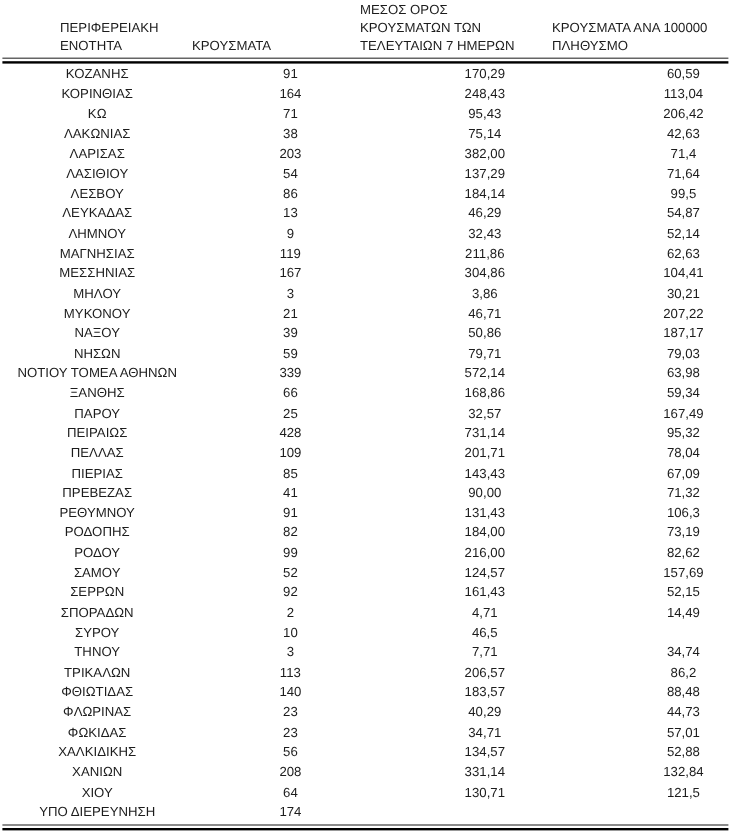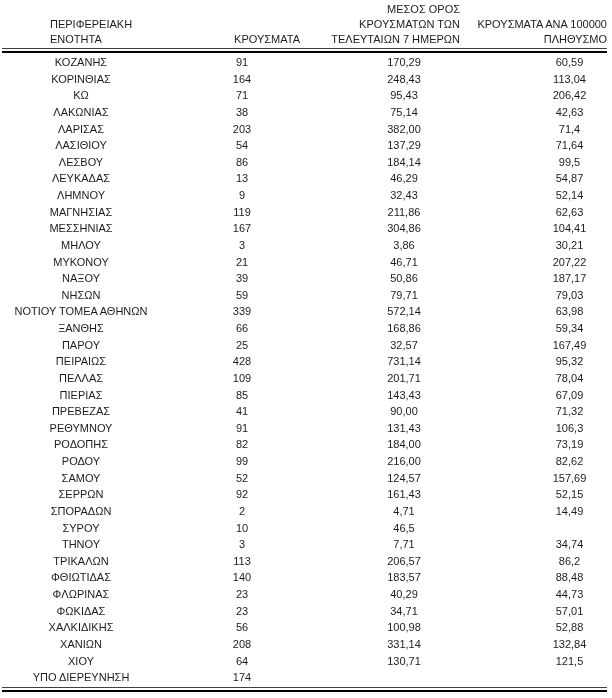--- a/index.html
+++ b/index.html
@@ -19,21 +19,21 @@
     padding-top: 2px;
   }
   .grid {
     display: grid;
     grid-template-columns: 158px 140px 160px 147px;
   }
   .thead {
     align-items: end;
   }
   .th {
-    text-align: right;
+    text-align: left;
     line-height: 15px;
     white-space: pre-line;
     padding-bottom: 1px;
   }
   .th.first {
     text-align: left;
     padding-left: 48px;
   }
   .rule-thin {
     height: 1px;
@@ -314,21 +314,21 @@
   <div class="row">
     <div class="cell">ΦΩΚΙΔΑΣ</div>
     <div class="cell">23</div>
     <div class="cell">34,71</div>
     <div class="cell">57,01</div>
   </div>
 
   <div class="row">
     <div class="cell">ΧΑΛΚΙΔΙΚΗΣ</div>
     <div class="cell">56</div>
-    <div class="cell">100,98</div>
+    <div class="cell">134,57</div>
     <div class="cell">52,88</div>
   </div>
 
   <div class="row">
     <div class="cell">ΧΑΝΙΩΝ</div>
     <div class="cell">208</div>
     <div class="cell">331,14</div>
     <div class="cell">132,84</div>
   </div>
 

